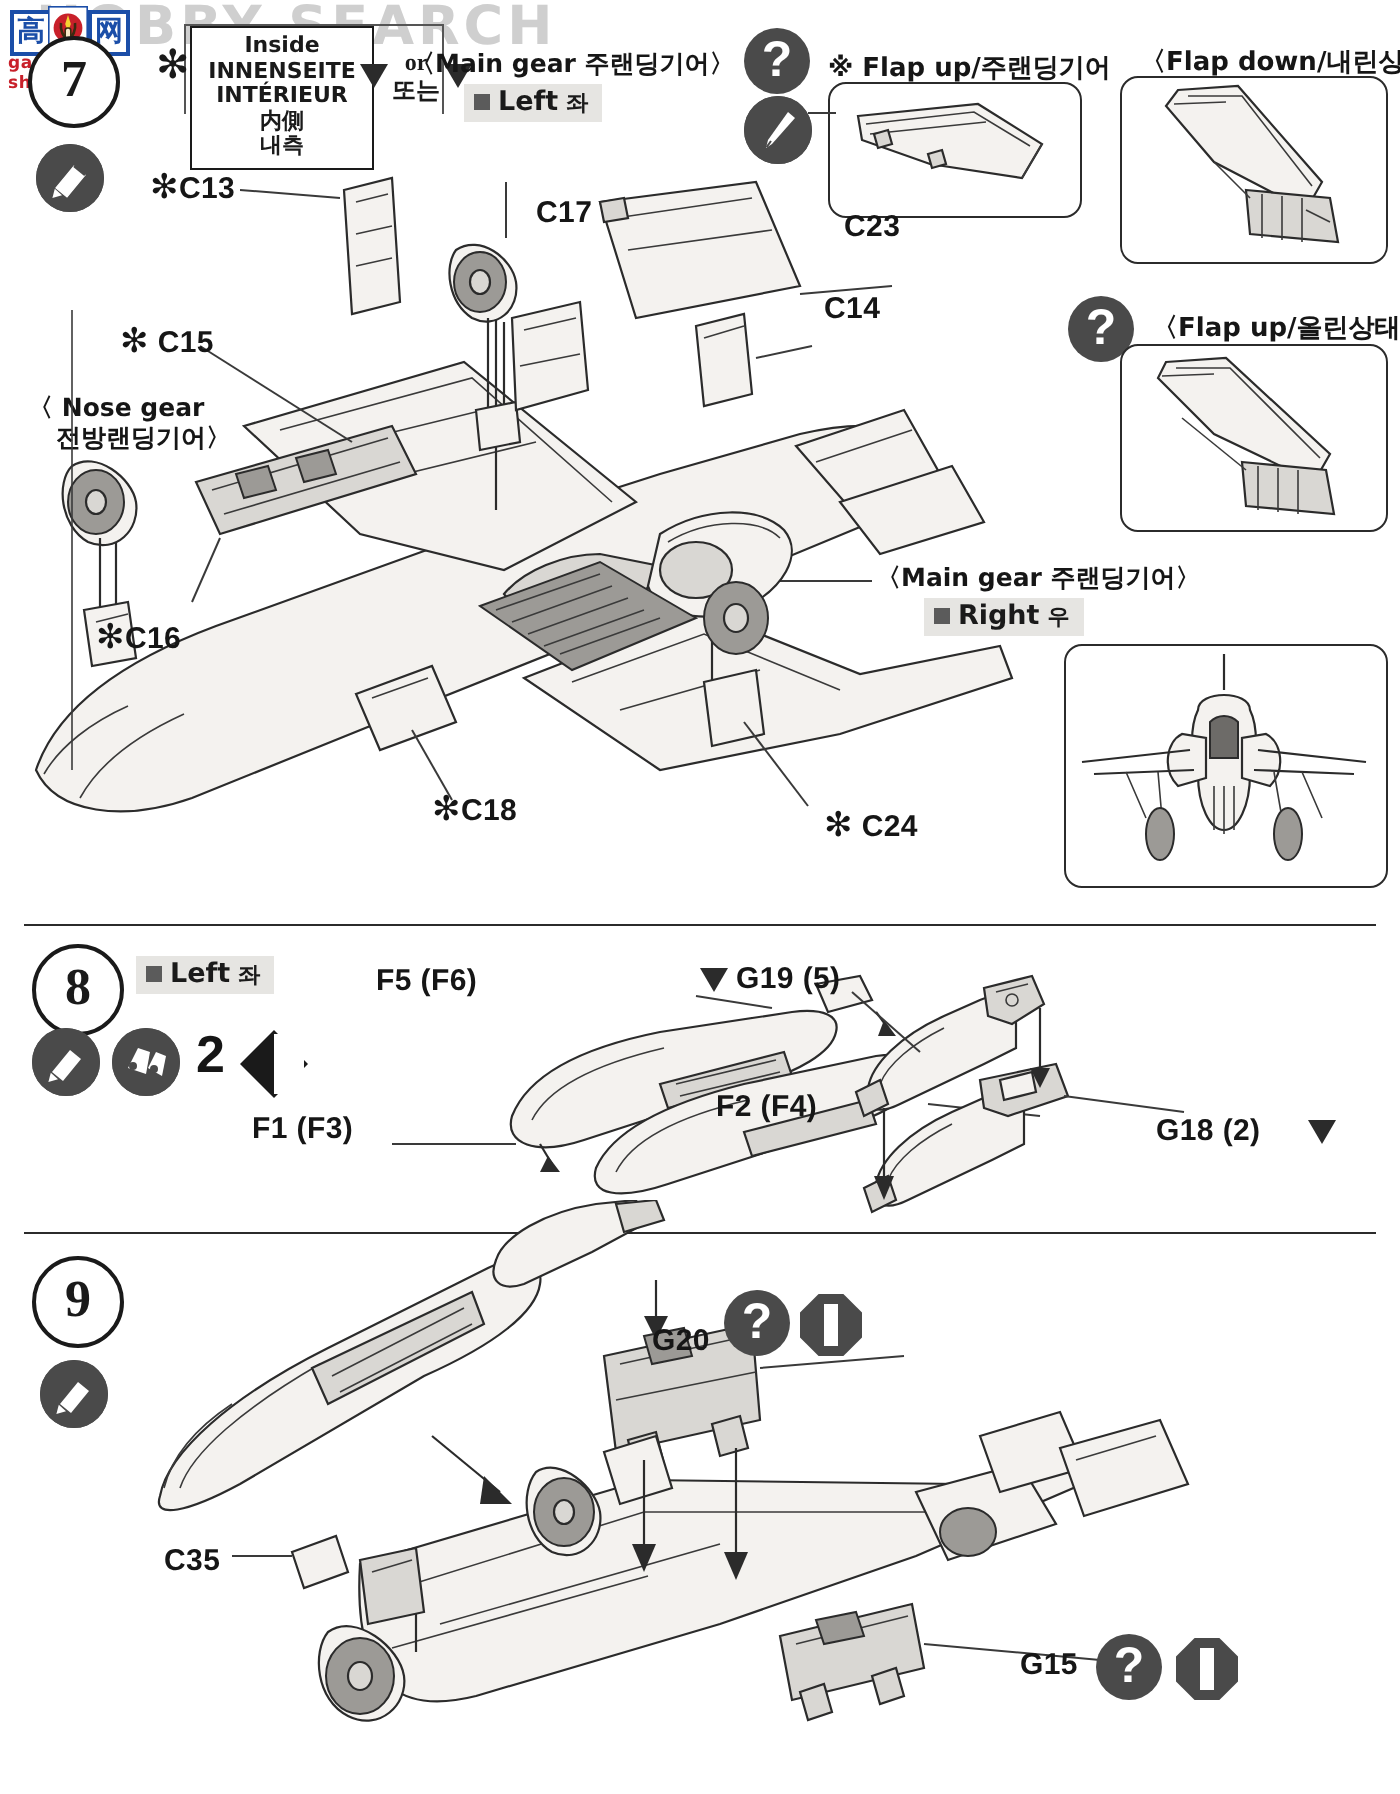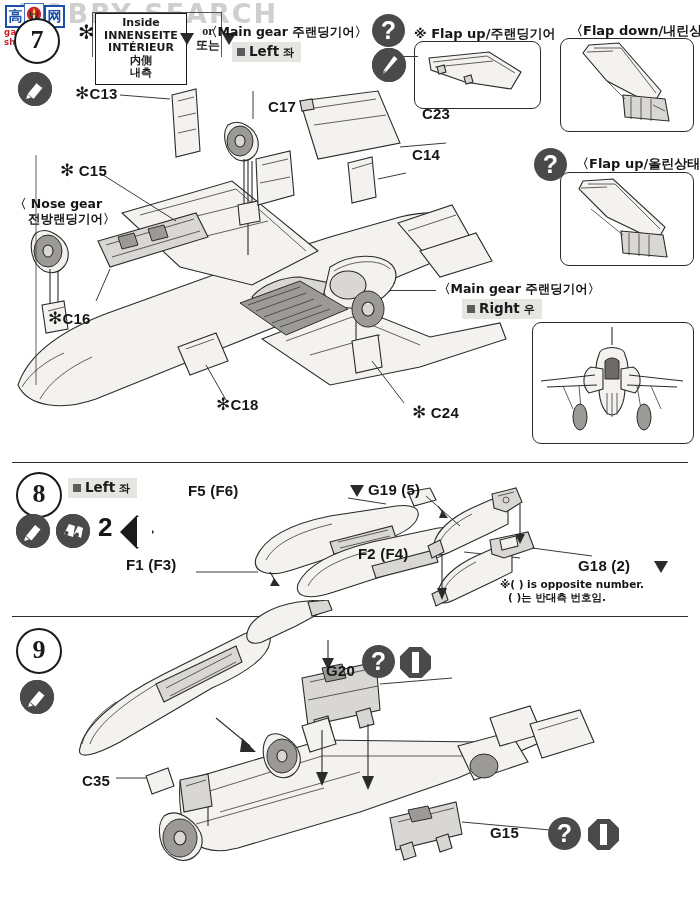--- a/index.html
+++ b/index.html
@@ -439,24 +439,20 @@
   </svg>
 
   <div class="lbl" style="left:188px;top:482px;">F5 (F6)</div>
   <div class="lbl" style="left:126px;top:556px;">F1 (F3)</div>
   <div class="lbl" style="left:358px;top:545px;">F2 (F4)</div>
   <div style="position:absolute;left:350px;top:482px;"><span class="tri-dn"></span></div>
   <div class="lbl" style="left:368px;top:481px;">G19 (5)</div>
   <div class="lbl" style="left:578px;top:557px;">G18 (2)</div>
   <div style="position:absolute;left:654px;top:558px;"><span class="tri-dn"></span></div>
 
-  <div class="note" style="left:500px;top:578px;">
-    <div>※( ) is opposite number.</div>
-    <div style="padding-left:8px;">( )는 반대측 번호임.</div>
-  </div>
 
   <div class="divider" style="left:12px;top:616px;width:676px;"></div>
 
   <div class="stepnum" style="left:16px;top:628px;">9</div>
   <div class="icn" style="left:20px;top:680px;">
     <svg width="34" height="34" viewBox="0 0 34 34">
       <circle cx="17" cy="17" r="17" fill="#4a4a4a"></circle>
       <path d="M10 22 L19 11 L24.5 15.5 L15.5 26.5 Z" fill="#ffffff"></path>
       <path d="M9.4 22.4 L8.2 27 L13 25.6 Z" fill="#ffffff"></path>
     </svg>
@@ -529,19 +525,19 @@
   </svg>
 
   <div class="lbl" style="left:326px;top:662px;">G20</div>
   <div class="icn-q" style="left:362px;top:645px;">?</div>
   <div class="icn-oct" style="left:400px;top:647px;">
       <i></i>
     </div>
 
   <div class="lbl" style="left:82px;top:772px;">C35</div>
 
-  <div class="lbl" style="left:490px;top:824px;">G15</div>
+  <div class="lbl" style="left:510px;top:824px;">G15</div>
   <div class="icn-q" style="left:548px;top:817px;">?</div>
   <div class="icn-oct" style="left:588px;top:819px;">
       <i></i>
     </div>
 
 </div>
 
 </body></html>

